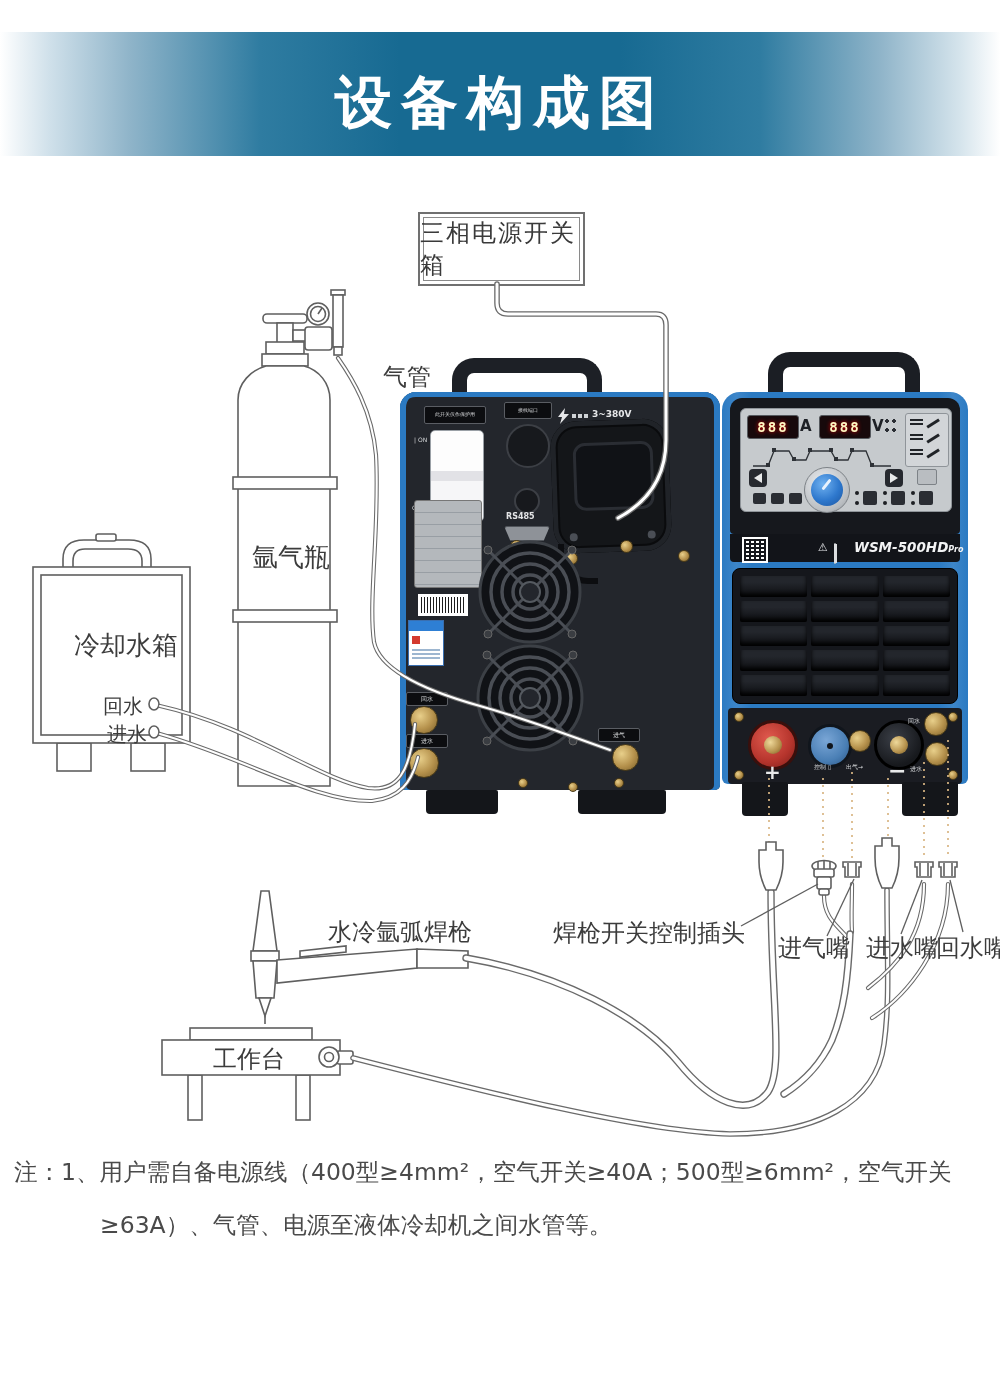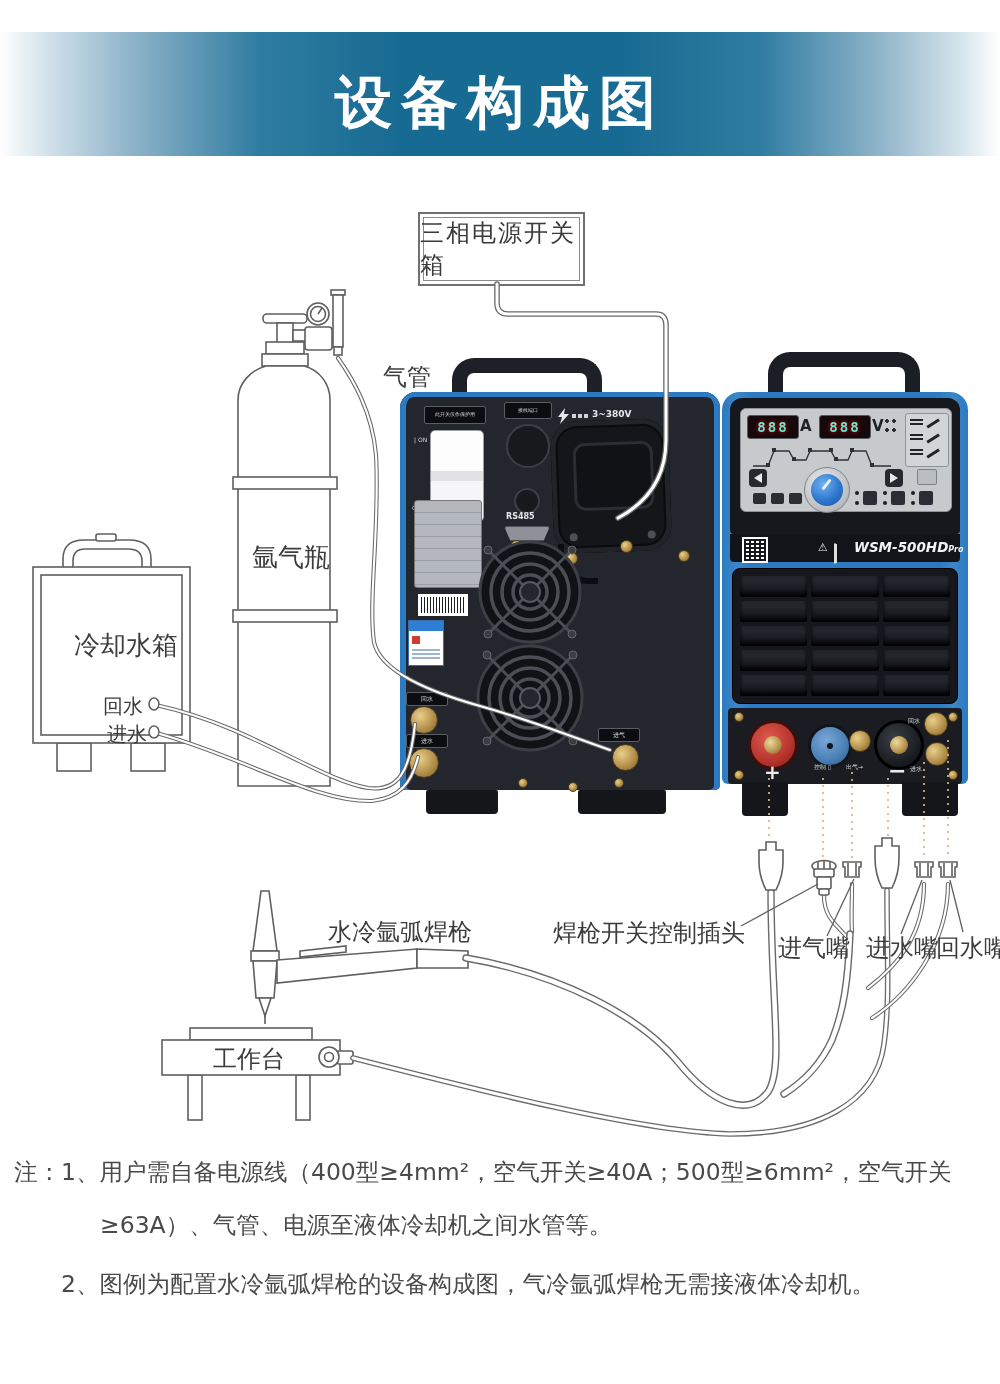--- a/index.html
+++ b/index.html
@@ -40,21 +40,21 @@
   .sticker{background:#fff;border:1px solid #3a6fb0;}
   .sticker .st-top{position:absolute;left:0;top:0;right:0;height:10px;background:#2e7fd4;}
   .sticker .st-red{position:absolute;left:3px;top:15px;width:8px;height:8px;background:#d43a2e;}
   .sticker .st-ln{position:absolute;left:3px;right:3px;bottom:4px;height:12px;
     background:repeating-linear-gradient(180deg,#9db6d0 0 2px,#fff 2px 4px);}
   .roundconn{border-radius:50%;background:#17191d;border:2px solid #3c3f45;}
   .db9{background:#9na;background:#8e9298;border:1px solid #50545a;border-radius:3px;
     clip-path:polygon(0 0,100% 0,86% 100%,14% 100%);}
   
   .cpanel{background:#c6cacd;border-radius:6px;border:1px solid #8f9499;}
-  .ledbox{background:#17090b;border:1px solid #55595e;border-radius:3px;color:#5eead4;
+  .ledbox{background:#17090b;border:1px solid #55595e;border-radius:3px;color:#fef9c3;
     font-family:"DejaVu Sans Mono","Liberation Mono",monospace;font-weight:bold;
     display:flex;align-items:center;justify-content:center;letter-spacing:2px;text-shadow:0 0 4px #e00;}
   .unit{color:#1e2126;font-weight:bold;font-size:15px;}
   .arrowbtn{background:#26292f;border-radius:4px;display:flex;align-items:center;justify-content:center;}
   .tri-l{width:0;height:0;border-top:5px solid transparent;border-bottom:5px solid transparent;border-right:8px solid #e8e9ea;}
   .tri-r{width:0;height:0;border-top:5px solid transparent;border-bottom:5px solid transparent;border-left:8px solid #e8e9ea;}
   .knob-ring{border-radius:50%;background:radial-gradient(circle at 40% 35%,#eceef0,#b9bdc1 70%,#8f9499);border:1px solid #7d8287;}
   .knob-core{position:absolute;left:6px;top:6px;width:32px;height:32px;border-radius:50%;
     background:radial-gradient(circle at 38% 32%,#6fb1f0,#2e78cd 55%,#1b55a0);}
   .knob-core:after{content:"";position:absolute;left:14px;top:4px;width:3px;height:13px;background:#e8f2fd;transform:rotate(38deg);border-radius:2px;}
@@ -493,16 +493,15 @@
   <div class="abs lbl" style="left:328px;top:916px;">水冷氩弧焊枪</div>
   <div class="abs lbl" style="left:553px;top:917px;">焊枪开关控制插头</div>
   <div class="abs lbl" style="left:778px;top:932px;">进气嘴</div>
   <div class="abs lbl" style="left:866px;top:932px;">进水嘴</div>
   <div class="abs lbl" style="left:936px;top:932px;">回水嘴</div>
   <div class="abs lbl" style="left:213px;top:1043px;">工作台</div>
 
   <div class="abs notes">
     <div class="n1">注：1、用户需自备电源线（400型≥4mm²，空气开关≥40A；500型≥6mm²，空气开关</div>
     <div class="n2">≥63A）、气管、电源至液体冷却机之间水管等。</div>
-    <div class="n3">2、图例为配置水冷氩弧焊枪的设备构成图，气冷氩弧焊枪无需接液体冷却机。</div>
   </div>
 
 </div>
 
 </body></html>

